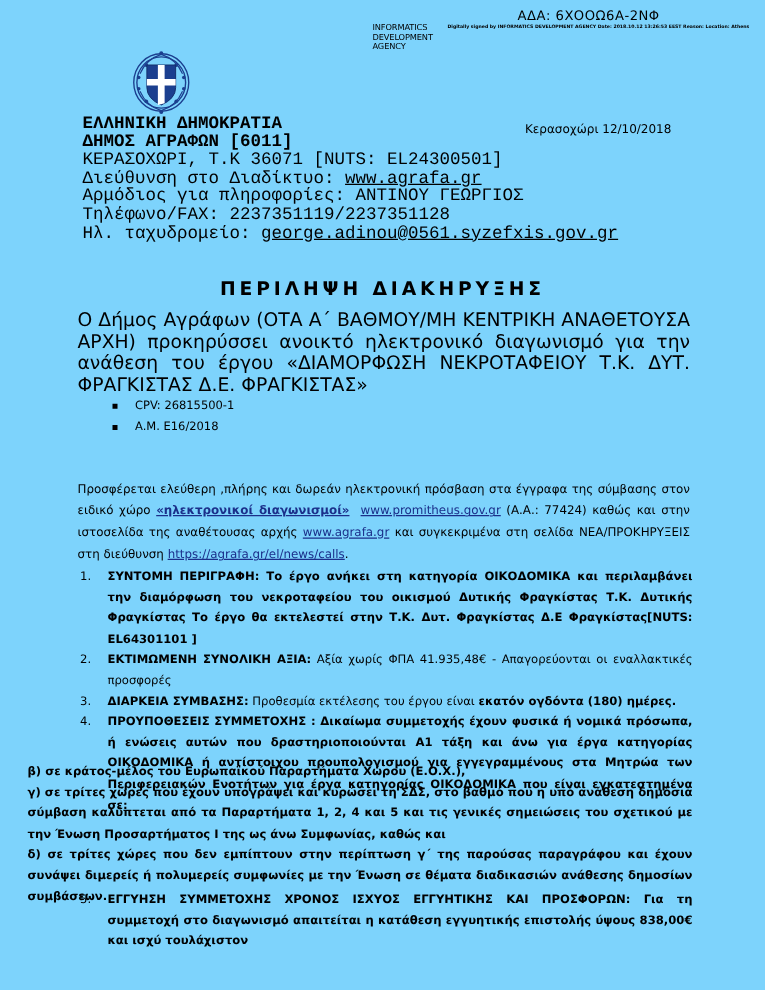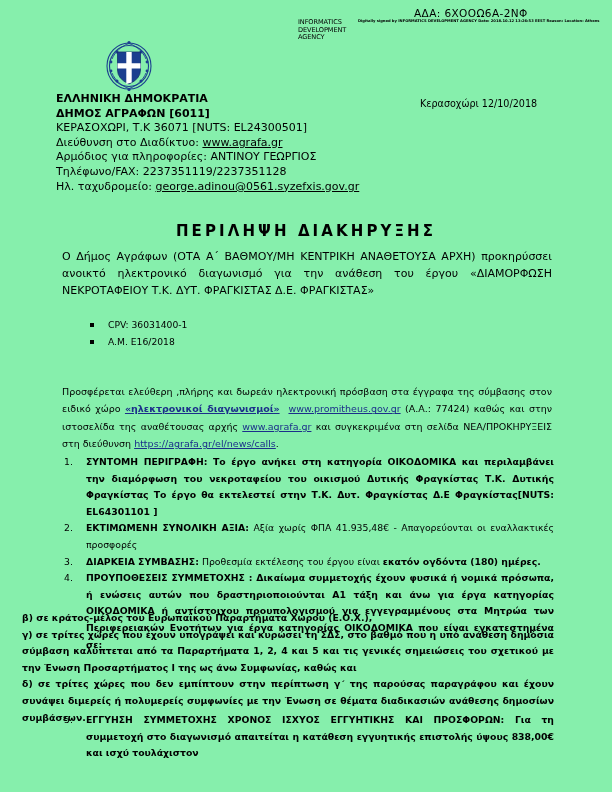--- a/index.html
+++ b/index.html
@@ -9,21 +9,21 @@
     background: #ffffff;
   }
   body {
     font-family: "DejaVu Sans", sans-serif;
     color: #000000;
   }
   .page {
     position: relative;
     width: 612px;
     height: 792px;
-    background: #86efac;
+    background: #7dd3fc;
     overflow: hidden;
     box-sizing: border-box;
   }
 
   
   .ada-code {
     position: absolute;
     top: 7px;
     left: 414px;
     font-family: "DejaVu Sans", sans-serif;
@@ -65,25 +65,26 @@
     left: 101px;
     width: 56px;
     height: 56px;
   }
   .emblem-wrap svg { display: block; }
 
   
   .letterhead {
     position: absolute;
     top: 92px;
-    left: 56px;
+    left: 66px;
     width: 290px;
-    font-size: 11px;
+    font-size: 14px;
     line-height: 14.6px;
     color: #000;
+    font-family: Liberation Mono, monospace;
   }
   .letterhead .ln { white-space: nowrap; }
   .letterhead .b { font-weight: bold; }
   .ul-link {
     text-decoration: underline;
     color: #000;
   }
 
   .docmeta {
     position: absolute;
@@ -108,21 +109,21 @@
     letter-spacing: 3.1px;
     color: #000;
   }
 
   
   .intro {
     position: absolute;
     top: 248px;
     left: 62px;
     width: 490px;
-    font-size: 11px;
+    font-size: 15px;
     line-height: 17.2px;
     text-align: justify;
     color: #000;
   }
 
   .bullets {
     position: absolute;
     top: 316px;
     left: 88px;
     width: 430px;
@@ -288,21 +289,21 @@
 
   <div class="docmeta">
     <div class="ln">Κερασοχώρι 12/10/2018</div>
   </div>
 
   <div class="doc-title">ΠΕΡΙΛΗΨΗ ΔΙΑΚΗΡΥΞΗΣ</div>
 
   <div class="intro">Ο Δήμος Αγράφων (ΟΤΑ Α΄ ΒΑΘΜΟΥ/ΜΗ ΚΕΝΤΡΙΚΗ ΑΝΑΘΕΤΟΥΣΑ ΑΡΧΗ) προκηρύσσει ανοικτό ηλεκτρονικό διαγωνισμό για την ανάθεση του έργου «ΔΙΑΜΟΡΦΩΣΗ ΝΕΚΡΟΤΑΦΕΙΟΥ Τ.Κ. ΔΥΤ. ΦΡΑΓΚΙΣΤΑΣ Δ.Ε. ΦΡΑΓΚΙΣΤΑΣ»</div>
 
   <ul class="bullets">
-    <li>CPV: 36031400-1</li>
+    <li>CPV: 26815500-1</li>
     <li>A.M.  Ε16/2018</li>
   </ul>
 
   <div class="access">
     <span>Προσφέρεται ελεύθερη ,πλήρης και δωρεάν ηλεκτρονική πρόσβαση στα έγγραφα της σύμβασης στον ειδικό χώρο </span><a class="blue-link" href="#">«ηλεκτρονικοί διαγωνισμοί»</a><span>&nbsp;&nbsp;</span><a class="plain-link" href="#">www.promitheus.gov.gr</a><span> (Α.Α.: 77424) καθώς και στην ιστοσελίδα της αναθέτουσας αρχής </span><a class="plain-link" href="#">www.agrafa.gr</a><span> και συγκεκριμένα στη σελίδα ΝΕΑ/ΠΡΟΚΗΡΥΞΕΙΣ στη διεύθυνση </span><a class="plain-link" href="#">https://agrafa.gr/el/news/calls</a><span>.</span>
   </div>
 
   <ol class="numlist">
     <li>
       <span class="num">1.</span><span class="hd">ΣΥΝΤΟΜΗ ΠΕΡΙΓΡΑΦΗ:</span><span class="bd"> Το έργο ανήκει στη κατηγορία ΟΙΚΟΔΟΜΙΚΑ και περιλαμβάνει την διαμόρφωση του νεκροταφείου του οικισμού Δυτικής Φραγκίστας Τ.Κ. Δυτικής Φραγκίστας Το έργο θα εκτελεστεί στην Τ.Κ. Δυτ. Φραγκίστας Δ.Ε Φραγκίστας[NUTS: EL64301101 ]</span>

